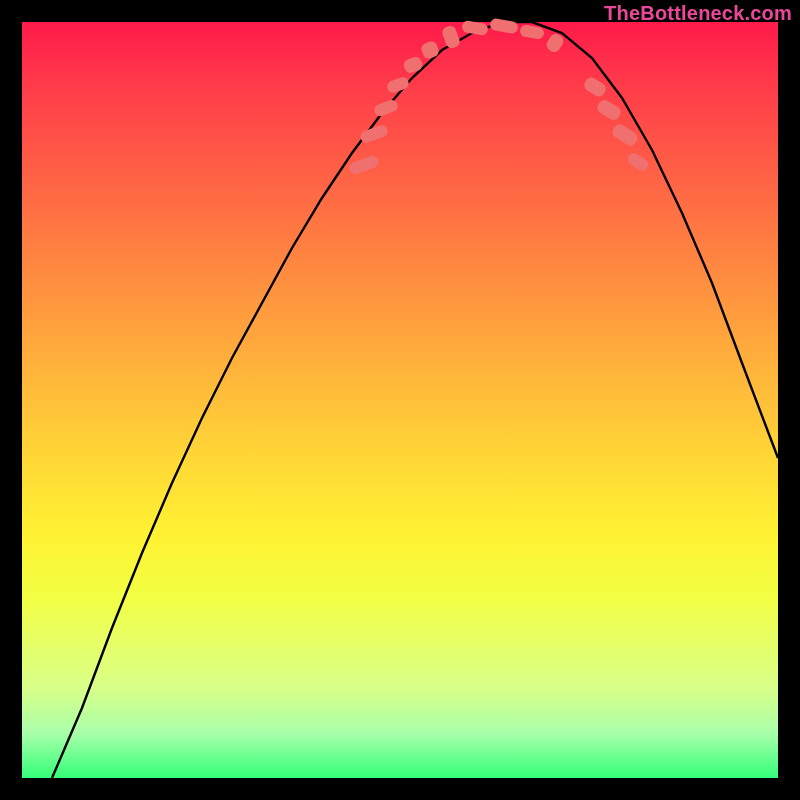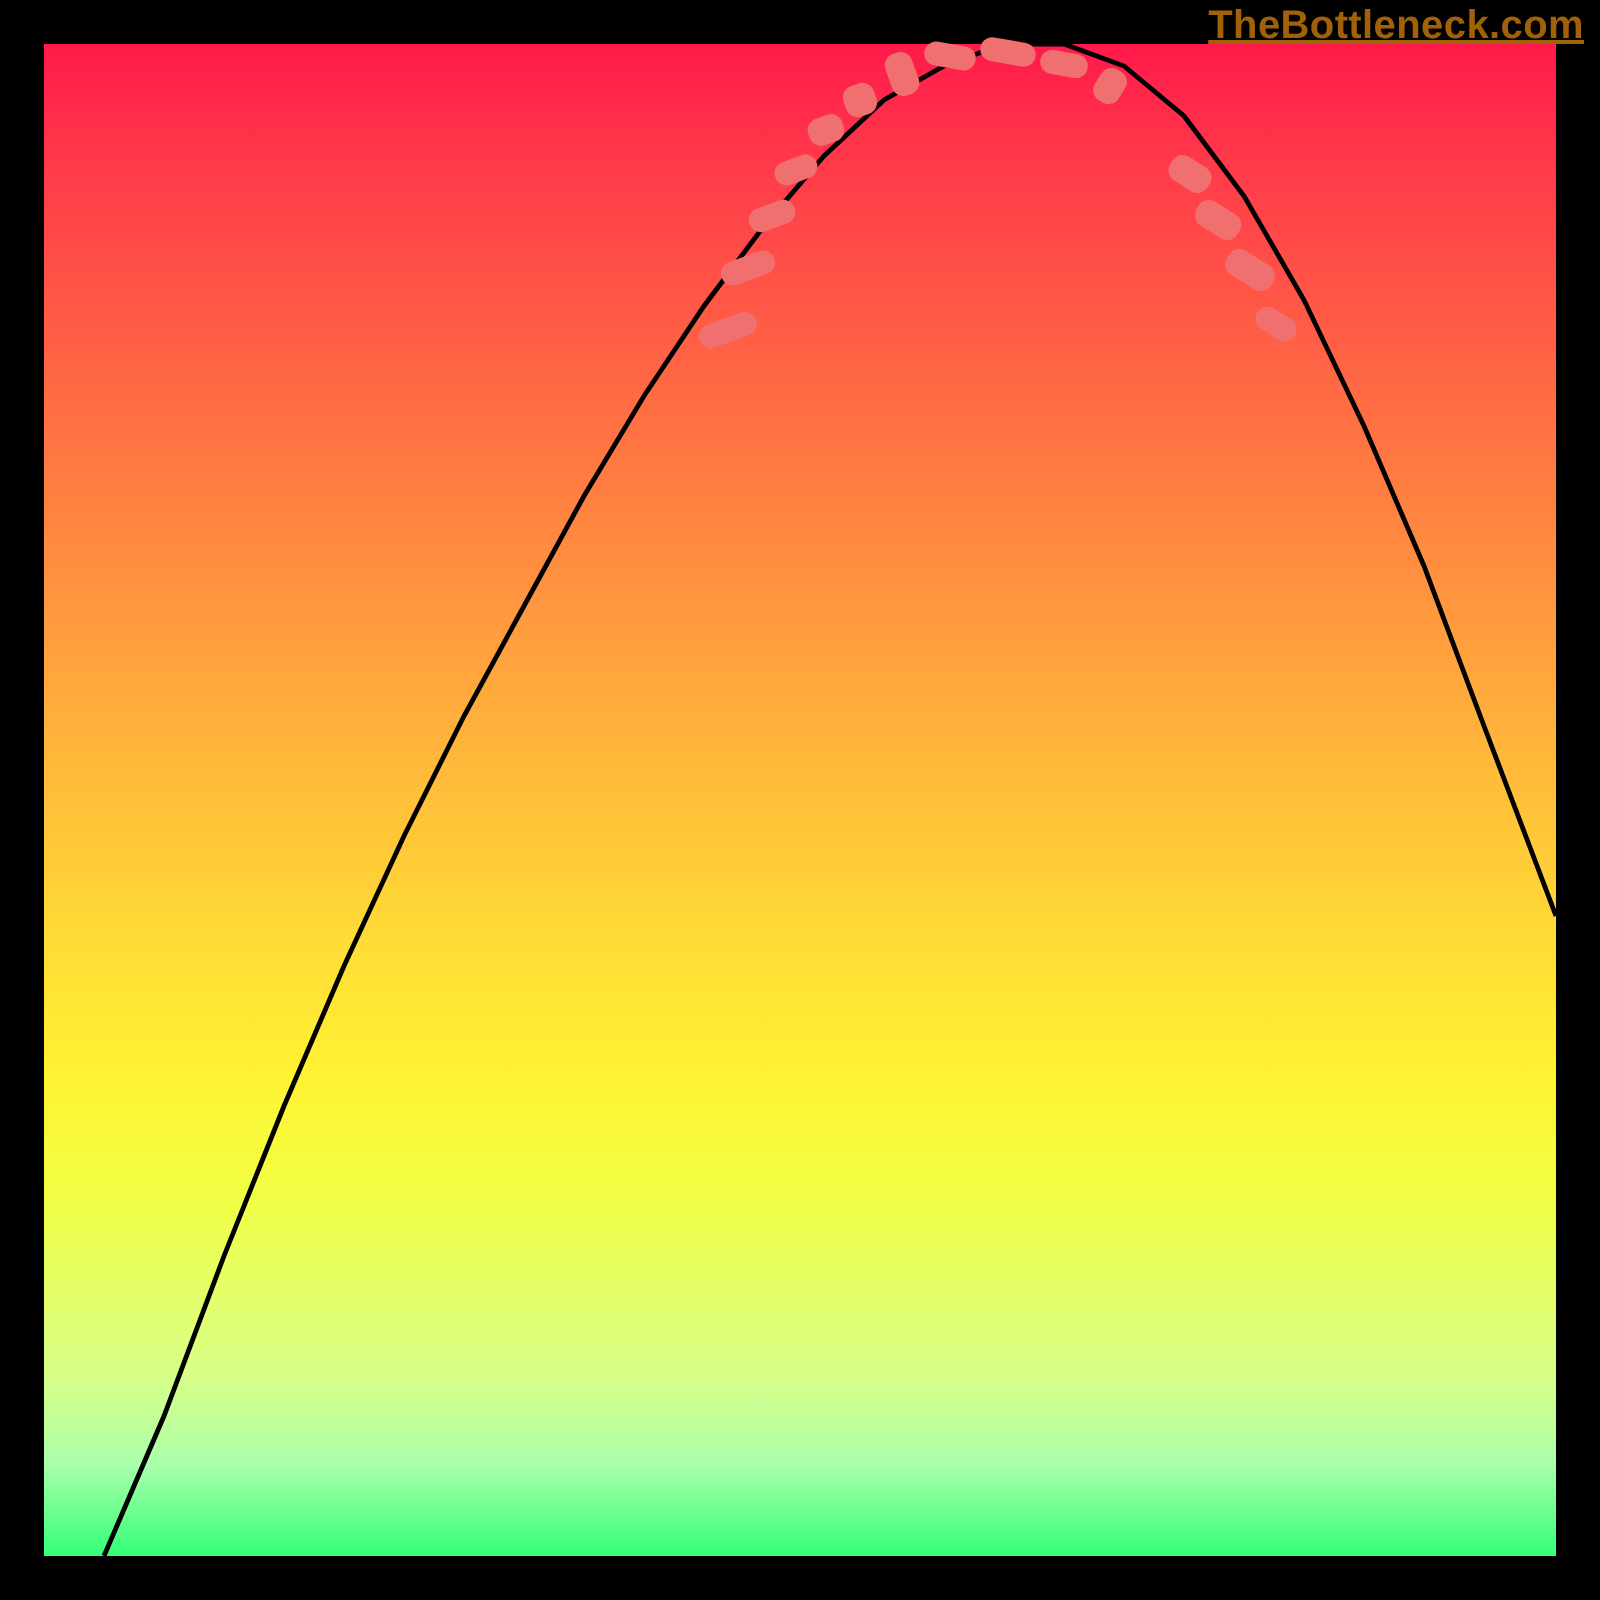--- a/index.html
+++ b/index.html
@@ -29,26 +29,25 @@
       #f2ff44 76%,
       #e6ff66 82%,
       #d8ff88 88%,
       #aaffaa 94%,
       #33ff77 100%);
   }
   .watermark {
     position: absolute;
     top: 2px;
     right: 8px;
-    color: #a16207;
+    color: #ec4899;
     font-size: 20px;
     font-weight: 600;
     letter-spacing: 0.2px;
     user-select: none;
-    text-decoration: underline;
   }
   svg.curve {
     position: absolute;
     left: 0;
     top: 0;
     width: 756px;
     height: 756px;
   }
   .segments {
     position: absolute;

